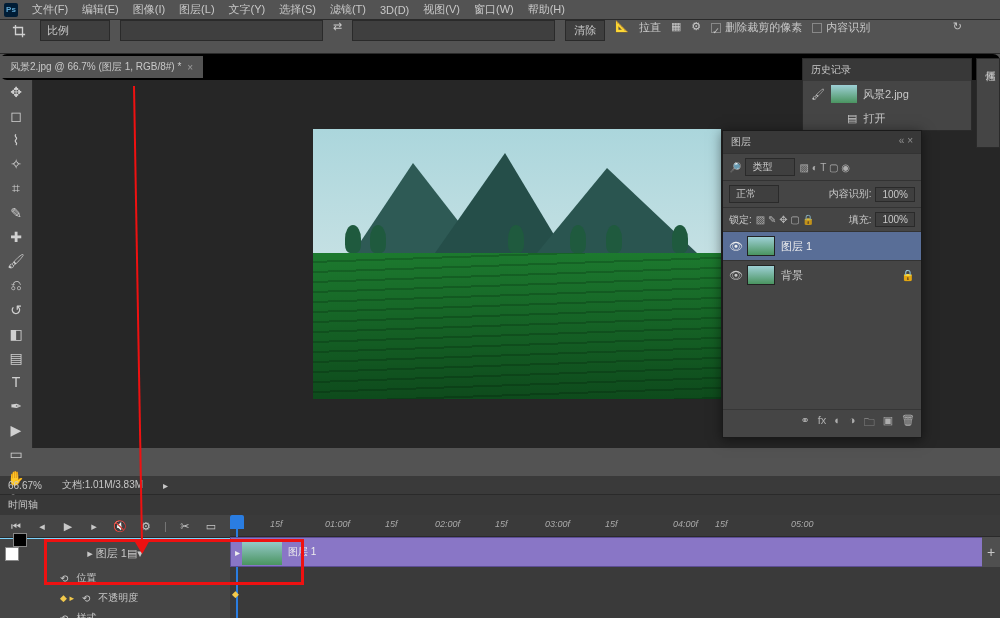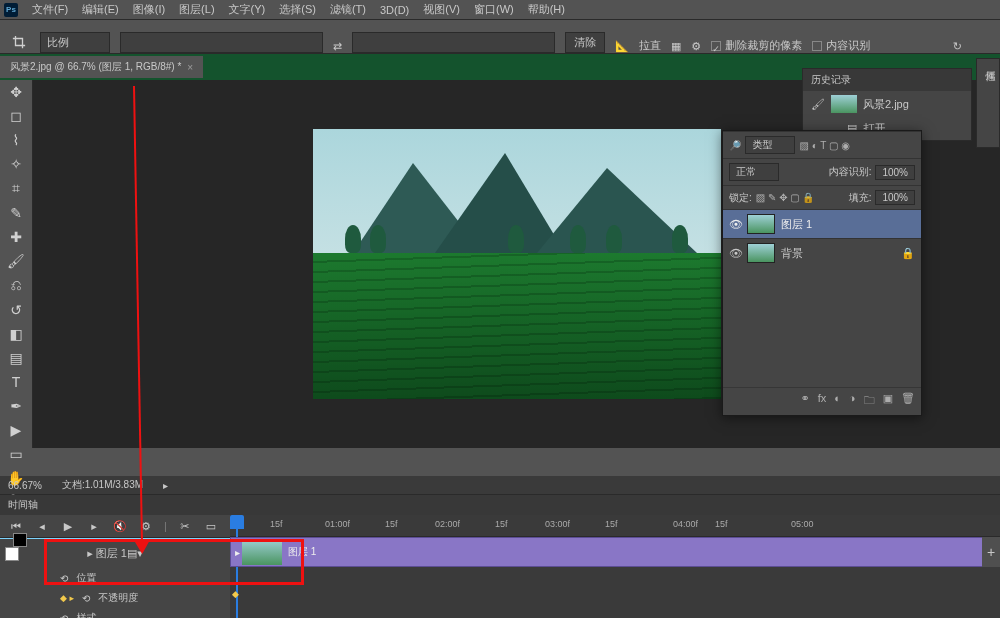--- a/index.html
+++ b/index.html
@@ -1,27 +1,27 @@
 <!DOCTYPE html>
 <html><head>
 <meta charset="utf-8">
 <style>
 * { margin:0; padding:0; box-sizing:border-box; font-family:"Microsoft YaHei",Arial,sans-serif; }
 body { background:#535353; color:#c8c8c8; font-size:11px; overflow:hidden; width:1000px; height:618px; position:relative; }
 .menubar { height:20px; background:#535353; display:flex; align-items:center; padding-left:4px; gap:14px; border-bottom:1px solid #2a2a2a; }
 .menubar .logo { width:14px; height:14px; background:#001d36; color:#5fa8d3; font-size:8px; font-weight:bold; display:flex; align-items:center; justify-content:center; border-radius:2px; }
 .menubar span.menu { cursor:default; }
-.options-bar { height:34px; background:#535353; display:flex; align-items:flex-end; padding:0 8px; gap:10px; border-bottom:1px solid #2a2a2a; }
+.options-bar { height:34px; background:#535353; display:flex; align-items:flex-start; padding:0 8px; gap:10px; border-bottom:1px solid #2a2a2a; }
 .crop-icon { width:22px; height:22px; display:flex; align-items:center; justify-content:center; }
 .dropdown { background:#3f3f3f; border:1px solid #2a2a2a; padding:2px 18px 2px 6px; min-width:70px; }
 .btn-small { background:#3f3f3f; border:1px solid #2a2a2a; padding:2px 8px; }
 .checkbox { display:flex; align-items:center; gap:4px; }
 .checkbox .box { width:10px; height:10px; border:1px solid #888; }
 .checkbox .box.checked::after { content:"✓"; font-size:9px; color:#c8c8c8; line-height:8px; }
-.tab-bar { height:26px; background:#14532d; display:flex; align-items:center; }
+.tab-bar { height:26px; background:#000000; display:flex; align-items:center;border-radius:7px; }
 .tab { background:#535353; padding:4px 10px; display:flex; align-items:center; gap:6px; font-size:10px; }
 .tab .close { opacity:.6; }
 
 .main-row { display:flex; height:368px; }
 .tool-col { width:33px; background:#535353; display:flex; flex-direction:column; align-items:center; padding-top:4px; gap:8px; border-right:1px solid #2a2a2a; }
 .tool { width:22px; height:18px; display:flex; align-items:center; justify-content:center; font-size:14px; color:#d0d0d0; }
 .swatches { margin-top:4px; position:relative; width:22px; height:22px; }
 .sw-fg { position:absolute; top:0; left:0; width:14px; height:14px; background:#fff; border:1px solid #888; }
 .sw-bg { position:absolute; bottom:0; right:0; width:14px; height:14px; background:#000; border:1px solid #888; }
 
@@ -59,21 +59,21 @@
 .status-bar { height:18px; background:#3a3a3a; display:flex; align-items:center; padding:0 8px; gap:20px; font-size:10px;margin-top:28px; }
 
 .timeline { background:#454545; border-top:1px solid #2a2a2a; height:172px; display:flex; flex-direction:column; }
 .tl-tabbar { padding:3px 8px; background:#383838; font-size:10px; }
 .tl-controls { display:flex; align-items:center; gap:10px; padding:4px 8px; border-bottom:1px solid #2a2a2a; }
 .tl-controls .pc { width:16px; height:14px; display:flex; align-items:center; justify-content:center; font-size:11px; }
 .tl-body { display:flex; flex:1; }
 .tl-left { width:230px; background:#454545; }
 .tl-right { flex:1; position:relative; background:#3a3a3a; }
 .tl-ruler { height:22px; display:flex; align-items:center; border-bottom:1px solid #2a2a2a; position:relative; }
-.tl-ruler .tick { position:absolute; font-size:9px; color:#aaa; top:4px; }
+.tl-ruler .tick { position:absolute; font-size:9px; color:#aaa; top:4px;font-style:italic; }
 .playhead { position:absolute; left:0; top:0; width:14px; height:14px; background:#2a7de1; border-radius:2px 2px 0 0; }
 .playhead::after { content:""; position:absolute; left:6px; top:14px; width:2px; height:110px; background:#2a7de1; }
 .tl-track-head { padding:6px 10px; display:flex; align-items:center; justify-content:center; border-top:1px solid #7dd3fc; height:30px; }
 .tl-prop-row { padding:4px 10px 4px 60px; display:flex; align-items:center; gap:8px; height:20px; font-size:10px; }
 .diamond { color:#f2c94c; font-size:9px; }
 .clip { position:absolute; left:0; top:22px; right:12px; height:30px; background:#8976c6; border:1px solid #5c4d94; display:flex; align-items:center; color:#eee; font-size:10px; }
 .clip .cthumb { width:40px; height:26px; background:linear-gradient(#9ed0d6,#4a9460); margin:0 6px 0 2px; }
 .kf-lane { position:absolute; left:0; right:0; height:20px; }
 .kf-lane.l1{top:52px} .kf-lane.l2{top:72px} .kf-lane.l3{top:92px}
 .plus-btn { position:absolute; right:0; top:22px; width:18px; height:30px; background:#4f4f4f; display:flex; align-items:center; justify-content:center; font-size:14px; }
@@ -179,37 +179,41 @@
     </div>
   </div>
 </div>
 
 <div class="status-bar">
   <span>66.67%</span>
   <span>文档:1.01M/3.83M</span>
   <span>▸</span>
 </div>
 
-<div class="rpanels" style="top:68px;right:28px;width:170px">
+<div class="rpanels" style="top:58px;right:28px;width:170px">
   <div class="ptab">历史记录</div>
   <div class="hist-row">
     <span>🖌</span>
     <div class="thumb"></div>
     <span>风景2.jpg</span>
   </div>
   <div class="hist-row">
     <span style="width:30px"></span>
     <span>▤</span>
     <span>打开</span>
   </div>
 </div>
 
 <div class="prop-strip" style="top:58px">属性</div>
 
 <div class="layers-panel">
+  <div class="lp-title">
+    <span>图层</span>
+    <span style="opacity:.6">« ×</span>
+  </div>
   <div class="lp-row">
     <span>🔎</span>
     <div class="sel">类型</div>
     <div class="lp-icons">▨ ◐ T ▢ ◉</div>
   </div>
   <div class="lp-row">
     <div class="sel">正常</div>
     <span style="margin-left:auto">内容识别:</span>
     <div class="sel" style="min-width:38px">100%</div>
   </div>

